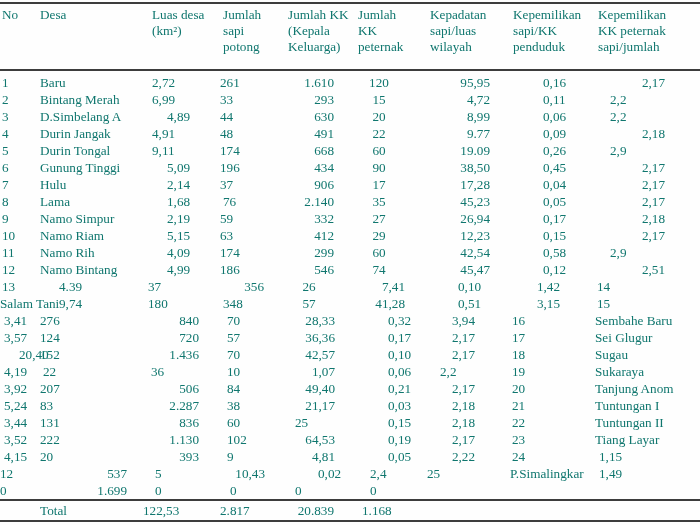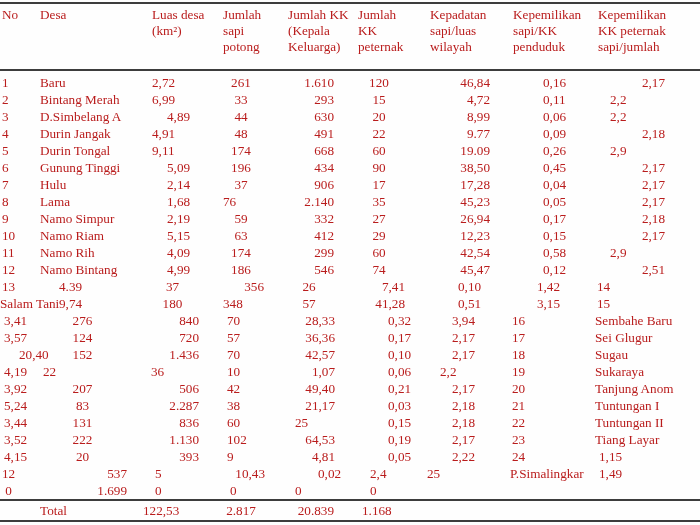--- a/index.html
+++ b/index.html
@@ -24,37 +24,37 @@
   .hcell.c2{padding-left:4px}.hcell.c3{padding-left:3px}
   .hcell.c4{padding-left:3px}.hcell.c5{padding-left:3px}
   .hcell.c6{padding-left:5px}.hcell.c7{padding-left:3px}
   .hcell.c8{padding-left:3px}
   
   .cell.c0{padding-left:2px}
   .cell.c1{padding-left:0}
   .cell.c2.L{padding-left:4px}
   .cell.c2.I{padding-left:19px}
   .cell.c2.T{padding-left:0;margin-left:-5px}
-  .cell.c3.R{text-align:center;padding-right:23px}
+  .cell.c3.R{text-align:left;padding-right:23px}
   .cell.c3.Lf{padding-left:3px}
   .cell.c4.R{text-align:right;padding-right:21px}
   .cell.c4.Lf{padding-left:3px}
   .cell.c5.R{text-align:center;padding-right:22px}
   .cell.c5.Lf{padding-left:7px}
   .cell.c6.R{text-align:right;padding-right:20px}
   .cell.c6.Lf{padding-left:10px}
   .cell.c7.L{padding-left:33px}
   .cell.c7.Lf{padding-left:10px}
   .cell.c8.R{text-align:right;padding-right:35px}
   .cell.c8.Lf{padding-left:15px}
 </style>
 </head>
 <body>
 
-<div class="page" style="background: rgb(254, 254, 254); color: #b91c1c;">
+<div class="page" style="background: rgb(254, 254, 254); color: #0f766e;">
   <div class="hline" style="top: 2px; background: rgb(61, 61, 61);"></div>
   <div class="grid header">
       <div class="hcell c0">
         <div>No</div>
       </div>
       <div class="hcell c1">
         <div>Desa</div>
       </div>
       <div class="hcell c2">
         <div>Luas desa</div>
@@ -92,21 +92,21 @@
       </div>
     </div>
   <div class="hline" style="top: 69px; background: rgb(61, 61, 61);"></div>
   <div class="grid body">
       <div class="cell c0">1</div>
       <div class="cell c1">Baru</div>
       <div class="cell c2 L">2,72</div>
       <div class="cell c3 R">261</div>
       <div class="cell c4 R">1.610</div>
       <div class="cell c5 R">120</div>
-      <div class="cell c6 R">46,84</div>
+      <div class="cell c6 R">95,95</div>
       <div class="cell c7 L">0,16</div>
       <div class="cell c8 R">2,17</div>
       <div class="cell c0">2</div>
       <div class="cell c1">Bintang Merah</div>
       <div class="cell c2 L">6,99</div>
       <div class="cell c3 R">33</div>
       <div class="cell c4 R">293</div>
       <div class="cell c5 R">15</div>
       <div class="cell c6 R">4,72</div>
       <div class="cell c7 L">0,11</div>
@@ -251,21 +251,21 @@
       <div class="cell c4 Lf">36</div>
       <div class="cell c5 Lf">10</div>
       <div class="cell c6 R">1,07</div>
       <div class="cell c7 L">0,06</div>
       <div class="cell c8 Lf">2,2</div>
       <div class="cell c0">19</div>
       <div class="cell c1">Sukaraya</div>
       <div class="cell c2 L">3,92</div>
       <div class="cell c3 R">207</div>
       <div class="cell c4 R">506</div>
-      <div class="cell c5 Lf">42</div>
+      <div class="cell c5 Lf">84</div>
       <div class="cell c6 R">49,40</div>
       <div class="cell c7 L">0,21</div>
       <div class="cell c8 R">2,17</div>
       <div class="cell c0">20</div>
       <div class="cell c1">Tanjung Anom</div>
       <div class="cell c2 L">5,24</div>
       <div class="cell c3 R">83</div>
       <div class="cell c4 R">2.287</div>
       <div class="cell c5 Lf">38</div>
       <div class="cell c6 R">21,17</div>

